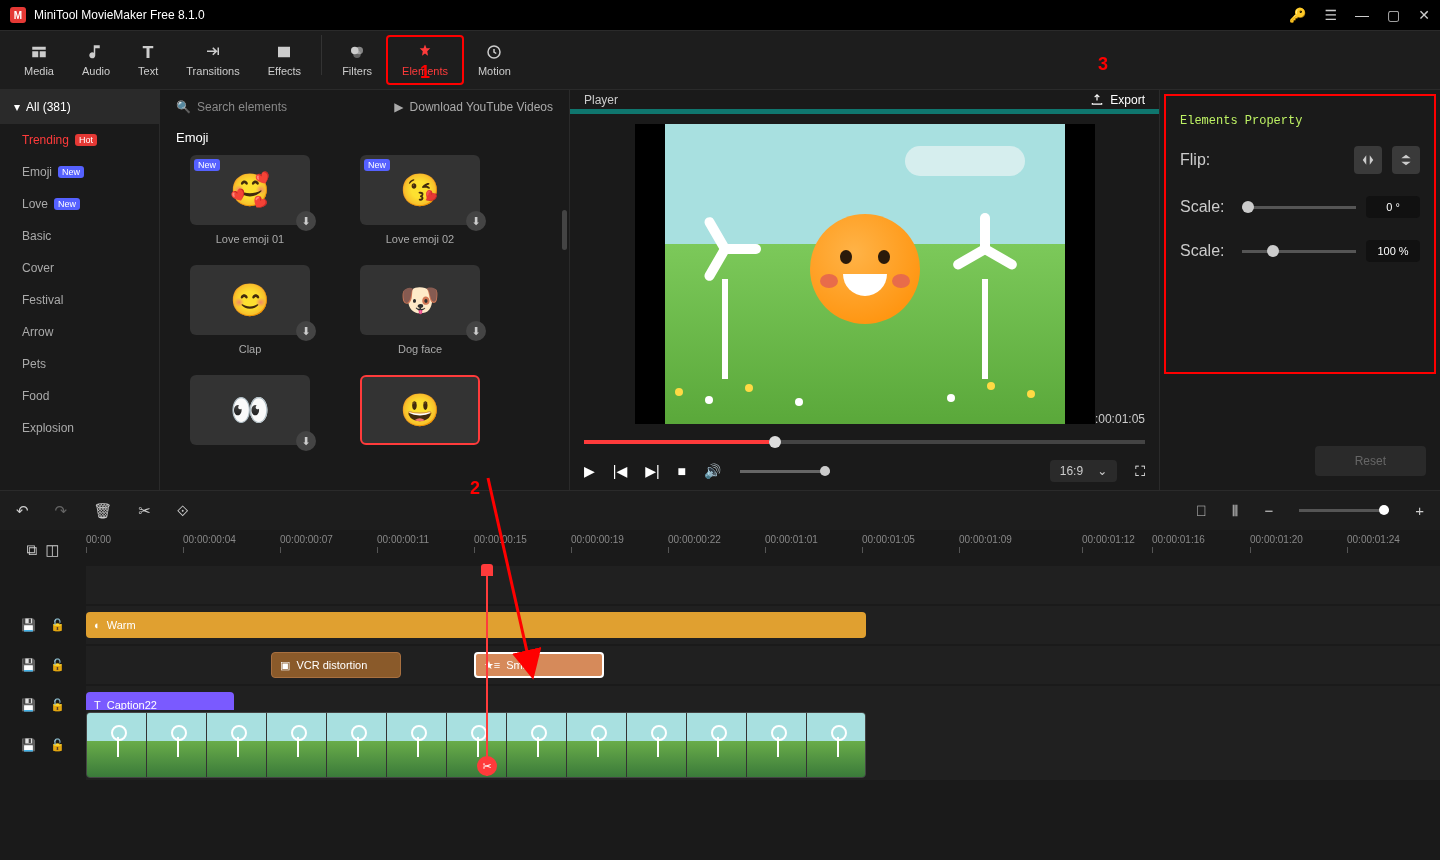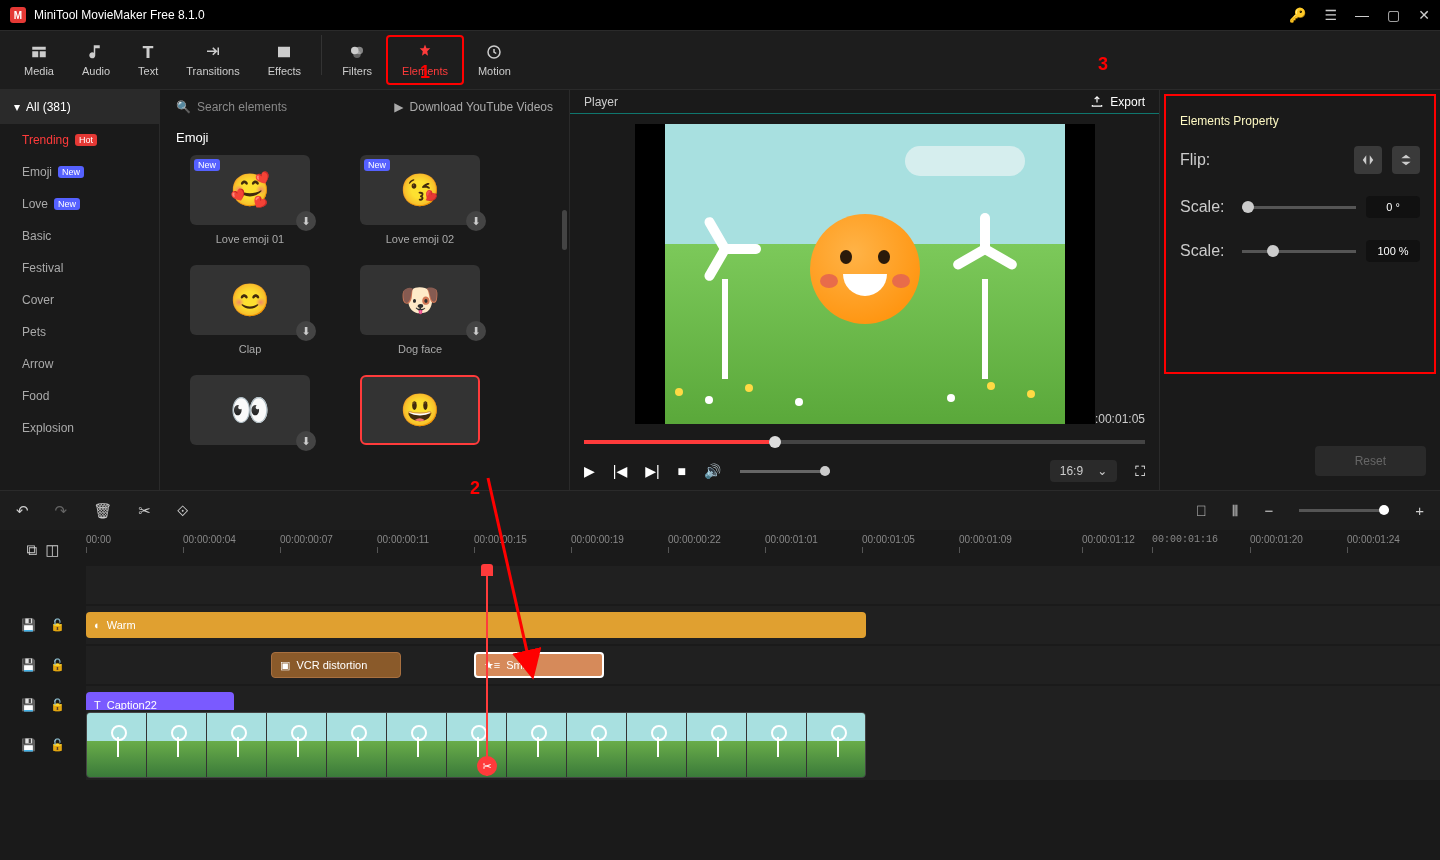--- a/index.html
+++ b/index.html
@@ -39,21 +39,21 @@
 .section-title { padding: 6px 16px 10px; color: #fff; font-size: 13px; font-weight:500;}
 .thumb-grid { display: flex; flex-wrap: wrap; gap: 20px 50px; padding: 0 30px; }
 .thumb-item { display: flex; flex-direction: column; align-items: center; gap: 8px; position:relative;}
 .thumb { width: 120px; height: 70px; background: #333; border-radius: 6px; display:flex; align-items:center; justify-content:center; font-size:32px; position:relative;}
 .thumb.selected { border: 2px solid #ff3b3b; }
 .thumb .dl-btn { position:absolute; bottom:-6px; right:-6px; width:20px; height:20px; background:#444; border-radius:50%; display:flex; align-items:center; justify-content:center; font-size:11px;}
 .thumb-label { font-size: 11px; color: #aaa; }
 .thumb .new-badge { position:absolute; top:4px; left:4px; }
 
 .player-panel { flex: 1; background: #1a1a1a; display: flex; flex-direction: column; border-right: 1px solid #2a2a2a;}
-.player-header { height: 40px; display: flex; justify-content: space-between; align-items: center; padding: 0 14px; border-bottom:1px solid #0f766e;}
+.player-header { height: 40px; display: flex; justify-content: space-between; align-items: center; padding: 0 14px; border-bottom:5px solid #0f766e;}
 .export-btn { display:flex; align-items:center; gap:6px; color:#fff; cursor:pointer;}
 .viewport { flex: 1; display: flex; align-items: center; justify-content: center; background: #1a1a1a; padding:10px;}
 .video-frame { width: 460px; height: 300px; background: #000; position:relative; display:flex; align-items:center; justify-content:center;}
 .scene { width: 400px; height: 300px; background: linear-gradient(180deg, #a8e0e0 0%, #a8e0e0 40%, #7cc95a 40%, #5aa83a 100%); position:relative; overflow:hidden;}
 .windmill { position:absolute; bottom:45px; }
 .windmill .pole { width:6px; height:100px; background:#fff; margin:0 auto;}
 .windmill .blades { width:80px; height:80px; position:relative; margin-bottom:-10px;}
 .windmill .blade { position:absolute; width:36px; height:10px; background:#fff; left:40px; top:35px; transform-origin:0 50%; border-radius:0 8px 8px 0;}
 .smile-emoji { width:110px; height:110px; background:radial-gradient(circle at 40% 35%, #ffb347, #ff8c00); border-radius:50%; position:absolute; top:90px; left:145px; display:flex; align-items:center; justify-content:center;}
 .smile-emoji::before { content:''; position:absolute; width:12px; height:14px; background:#2a1a0a; border-radius:50%; top:36px; left:30px;}
@@ -70,21 +70,21 @@
 .progress-handle { width:12px; height:12px; background:#ddd; border-radius:50%; position:absolute; top:-4px; left:33%;}
 .time-row { display:flex; justify-content:flex-end; gap:4px; margin-top:-30px; margin-bottom:14px; font-size:12px;}
 .player-controls { display: flex; align-items: center; gap: 18px; padding:4px 0;}
 .player-controls .spacer { flex:1;}
 .ctrl-btn { cursor:pointer; color:#fff; font-size:14px;}
 .vol-slider { width:90px; height:3px; background:#666; position:relative;}
 .vol-slider::after{content:''; position:absolute; right:0; top:-4px; width:10px; height:10px; background:#ccc; border-radius:50%;}
 .aspect-dd { background:#2a2a2a; padding:4px 10px; border-radius:4px; display:flex; gap:14px; align-items:center;}
 
 .property-panel { width: 280px; background: #1a1a1a; padding: 0;}
-.prop-header { padding: 14px; border-bottom: 1px solid #2a2a2a; color:#fef9c3;}
+.prop-header { padding: 14px; border-bottom: 1px solid #2a2a2a; color:#bef264;font-family:Liberation Mono, monospace;}
 .prop-body { padding: 18px 14px; border:2px solid #ff0000; margin:4px; height:280px;}
 .prop-row { display: flex; align-items: center; margin-bottom: 22px; gap: 10px; }
 .prop-label { width: 52px; color: #ccc; font-size: 16px; }
 .flip-btn { width: 28px; height: 28px; background: #3a3a3a; border-radius: 4px; display:flex; align-items:center; justify-content:center; cursor:pointer;}
 .slider { flex:1; height:3px; background:#555; position:relative; }
 .slider-handle{ width:12px; height:12px; background:#ccc; border-radius:50%; position:absolute; top:-5px;}
 .val-box { background:#111; padding:5px 0; border-radius:4px; color:#fff; font-size:11px; width:54px; text-align:center;}
 .reset-btn { background:#2a2a2a; color:#666; padding:8px 40px; border-radius:4px; position:absolute; bottom:14px; right:14px;}
 
 
@@ -215,24 +215,24 @@
       </div>
     <div class="cat-item">
         <span>Emoji</span>
         <span class="badge-new">New</span>
       </div>
     <div class="cat-item">
         <span>Love</span>
         <span class="badge-new">New</span>
       </div>
     <div class="cat-item">Basic</div>
+    <div class="cat-item">Cover</div>
     <div class="cat-item">Festival</div>
-    <div class="cat-item">Cover</div>
+    <div class="cat-item">Arrow</div>
     <div class="cat-item">Pets</div>
-    <div class="cat-item">Arrow</div>
     <div class="cat-item">Food</div>
     <div class="cat-item">Explosion</div>
   </div>
 
   <div class="elements-panel">
     <div class="elements-top">
       <div class="search-box">
         <span>🔍</span>
         <span style="color:#888;">Search elements</span>
       </div>
@@ -404,21 +404,21 @@
       <div class="ruler-tick" style="left: 97px;">00:00:00:04</div>
       <div class="ruler-tick" style="left: 194px;">00:00:00:07</div>
       <div class="ruler-tick" style="left: 291px;">00:00:00:11</div>
       <div class="ruler-tick" style="left: 388px;">00:00:00:15</div>
       <div class="ruler-tick" style="left: 485px;">00:00:00:19</div>
       <div class="ruler-tick" style="left: 582px;">00:00:00:22</div>
       <div class="ruler-tick" style="left: 679px;">00:00:01:01</div>
       <div class="ruler-tick" style="left: 776px;">00:00:01:05</div>
       <div class="ruler-tick" style="left: 873px;">00:00:01:09</div>
       <div class="ruler-tick" style="left: 996px;">00:00:01:12</div>
-      <div class="ruler-tick" style="left: 1066px; font-family: Liberation Mono, monospace;">00:00:01:16</div>
+      <div class="ruler-tick" style="left: 1066px;">00:00:01:16</div>
       <div class="ruler-tick" style="left: 1164px;">00:00:01:20</div>
       <div class="ruler-tick" style="left: 1261px;">00:00:01:24</div>
     </div>
 </div>
 
 <div class="tracks">
   <div class="playhead">
     <div class="playhead-head"></div>
     <div class="scissors-marker">✂</div>
   </div>

